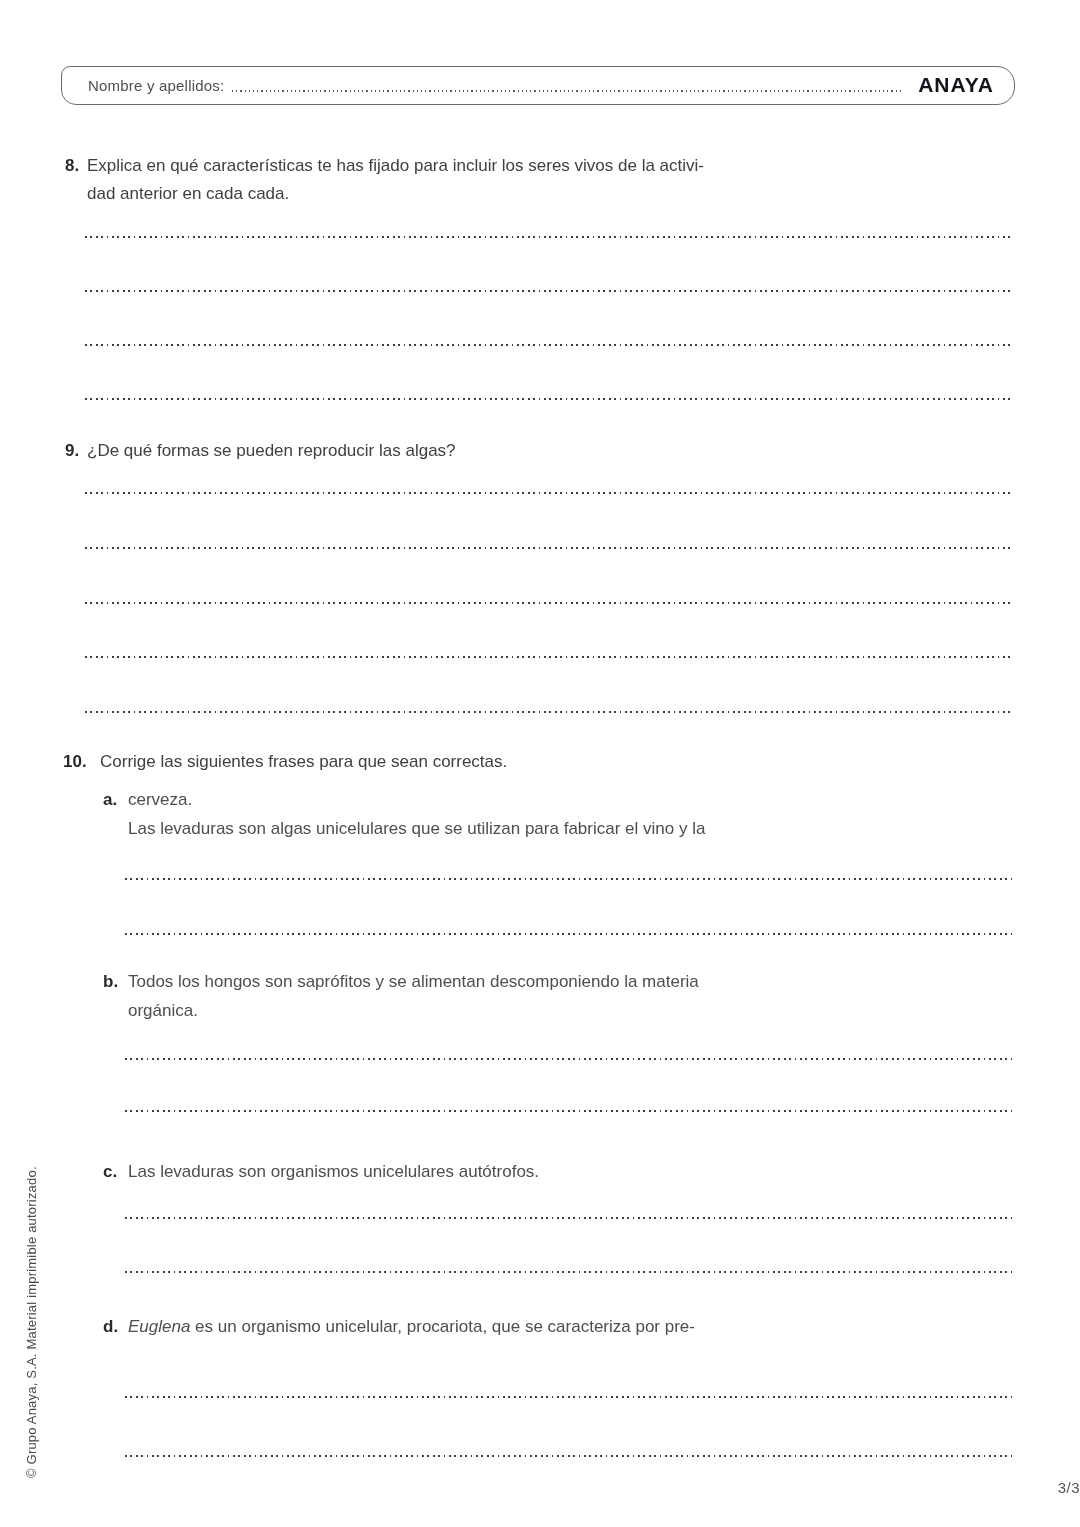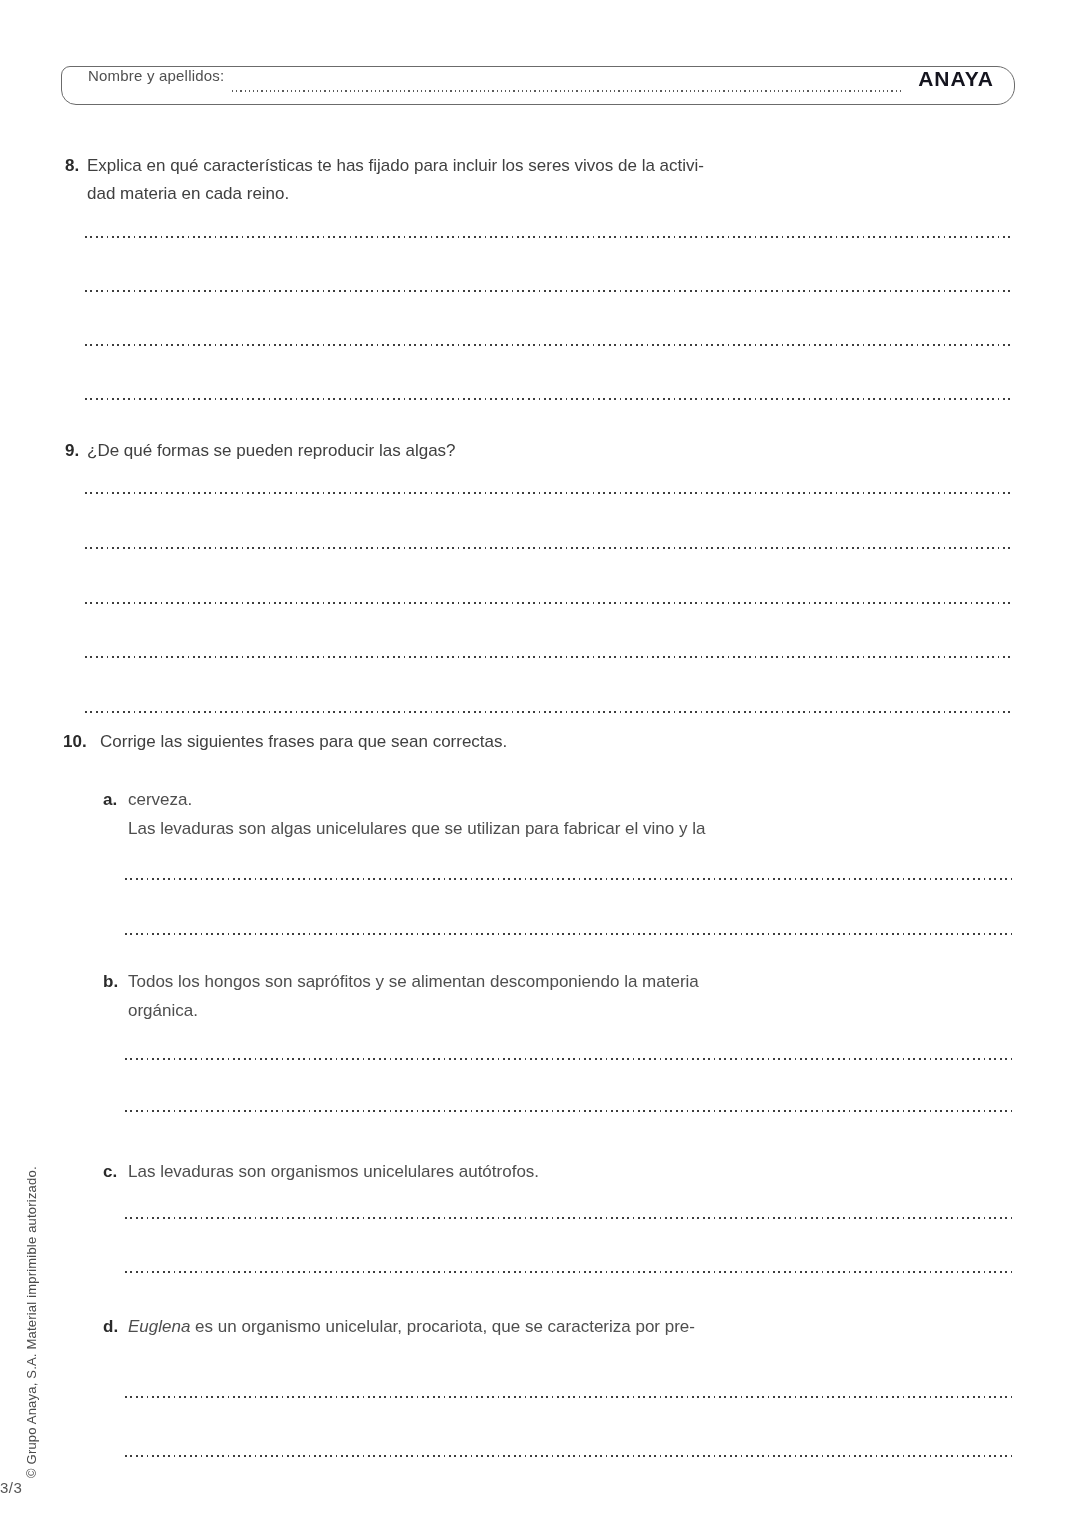--- a/index.html
+++ b/index.html
@@ -15,20 +15,21 @@
 
   
   .header-box {
     position: absolute;
     left: 61px; top: 66px;
     width: 954px; height: 39px;
     box-sizing: border-box;
     border: 1.6px solid #6b6b6b;
     border-radius: 9px 18px 18px 15px;
     display: flex;
+    align-items: center;
     padding: 0 20px 0 26px;
   }
   .header-label {
     font-size: 15px;
     color: #4f4f4f;
     letter-spacing: 0.2px;
     white-space: nowrap;
   }
   .header-dots {
     flex: 1;
@@ -91,21 +92,21 @@
     background-image: repeating-linear-gradient(90deg, #3d3d3d 0, #3d3d3d 1.8px, transparent 1.8px, transparent 5.4px);
   }
   .dline.main { left: 85px;  width: 929px; }
   .dline.sub  { left: 125px; width: 889px; }
 
   
   .footer {
     position: absolute;
     left: 0; top: 1479px;
     width: 100%;
-    text-align: left;
+    text-align: right;
     font-size: 15px;
     color: #555555;
     letter-spacing: 0.5px;
   }
   .copyright {
     position: absolute;
     left: 24px; top: 1478px;
     transform: rotate(-90deg);
     transform-origin: 0 0;
     font-size: 13px;
@@ -124,41 +125,41 @@
   <div class="header-box">
     <span class="header-label">Nombre y apellidos:</span>
     <span class="header-dots"></span>
     <span class="logo">ANAYA</span>
   </div>
 
   <div class="q" style="top:152px">
     <span class="qnum">8.</span>
     <div class="qtext">
       <div>Explica en qué características te has fijado para incluir los seres vivos de la activi-</div>
-      <div>dad materia en cada reino.</div>
+      <div>dad anterior en cada cada.</div>
     </div>
   </div>
   <div class="dline main" style="top:236px"></div>
   <div class="dline main" style="top:290px"></div>
   <div class="dline main" style="top:344px"></div>
   <div class="dline main" style="top:398px"></div>
 
   <div class="q" style="top:437px">
     <span class="qnum">9.</span>
     <div class="qtext">
       <div>¿De qué formas se pueden reproducir las algas?</div>
     </div>
   </div>
   <div class="dline main" style="top:492px"></div>
   <div class="dline main" style="top:547px"></div>
   <div class="dline main" style="top:602px"></div>
   <div class="dline main" style="top:656px"></div>
   <div class="dline main" style="top:711px"></div>
 
-  <div class="q" style="top:728px; left:63px">
+  <div class="q" style="top:748px; left:63px">
     <span class="qnum qnum-wide">10.</span>
     <div class="qtext">Corrige las siguientes frases para que sean correctas.</div>
   </div>
 
   <div class="item" style="top:785px">
     <span class="imark">a.</span>
     <div class="itext">
       <div>cerveza.</div>
       <div>Las levaduras son algas unicelulares que se utilizan para fabricar el vino y la</div>
     </div>

